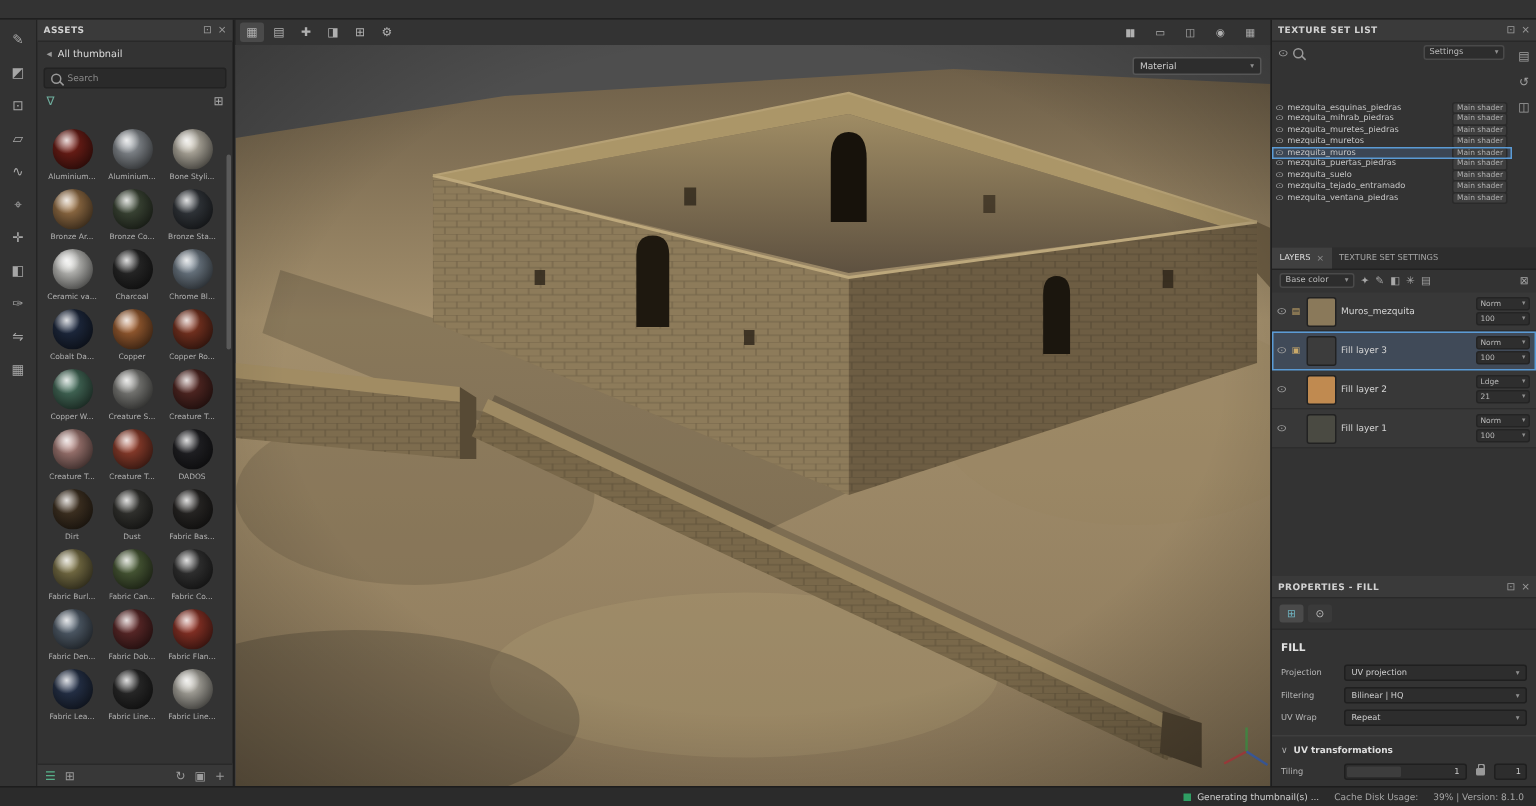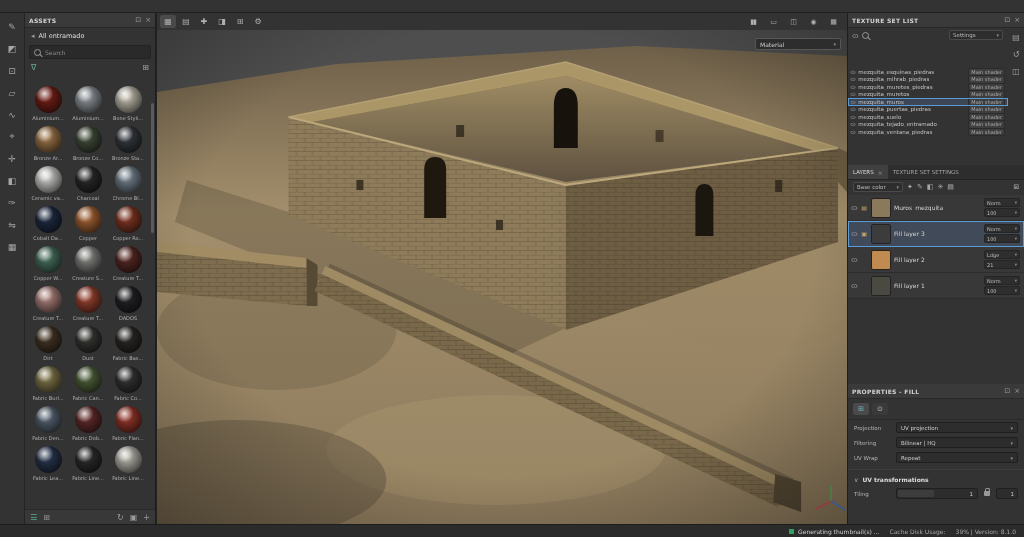--- a/index.html
+++ b/index.html
@@ -192,21 +192,21 @@
 </div>
 
 <div class="assets">
   <div class="panel-header">
     <span class="pt">ASSETS</span>
     <span class="ph-ic">⊡</span>
     <span class="ph-ic">×</span>
   </div>
   <div class="lib-row">
     <span class="chevL">◂</span>
-    <span>All entramado</span>
+    <span>All thumbnail</span>
   </div>
   <div class="search-row">
     <span class="i-search"></span>
     <input class="search-input" placeholder="Search" style="">
   </div>
   <div class="filter-row">
     <span class="i-filter">∇</span>
     <span class="i-gridview">⊞</span>
   </div>
   <div class="mat-grid">
@@ -621,20 +621,21 @@
   <div class="props">
     <div class="panel-header">
       <span class="pt">PROPERTIES - FILL</span>
       <span class="ph-ic">⊡</span>
       <span class="ph-ic">×</span>
     </div>
     <div class="props-tabs">
       <div class="ptab active">⊞</div>
       <div class="ptab">⊙</div>
     </div>
+    <div class="fill-title">FILL</div>
     <div class="prow">
         <span class="plabel">Projection</span>
         <div class="pselect">
           <span>UV projection</span>
           <span class="chev">▾</span>
         </div>
       </div>
       <div class="prow">
         <span class="plabel">Filtering</span>
         <div class="pselect">

